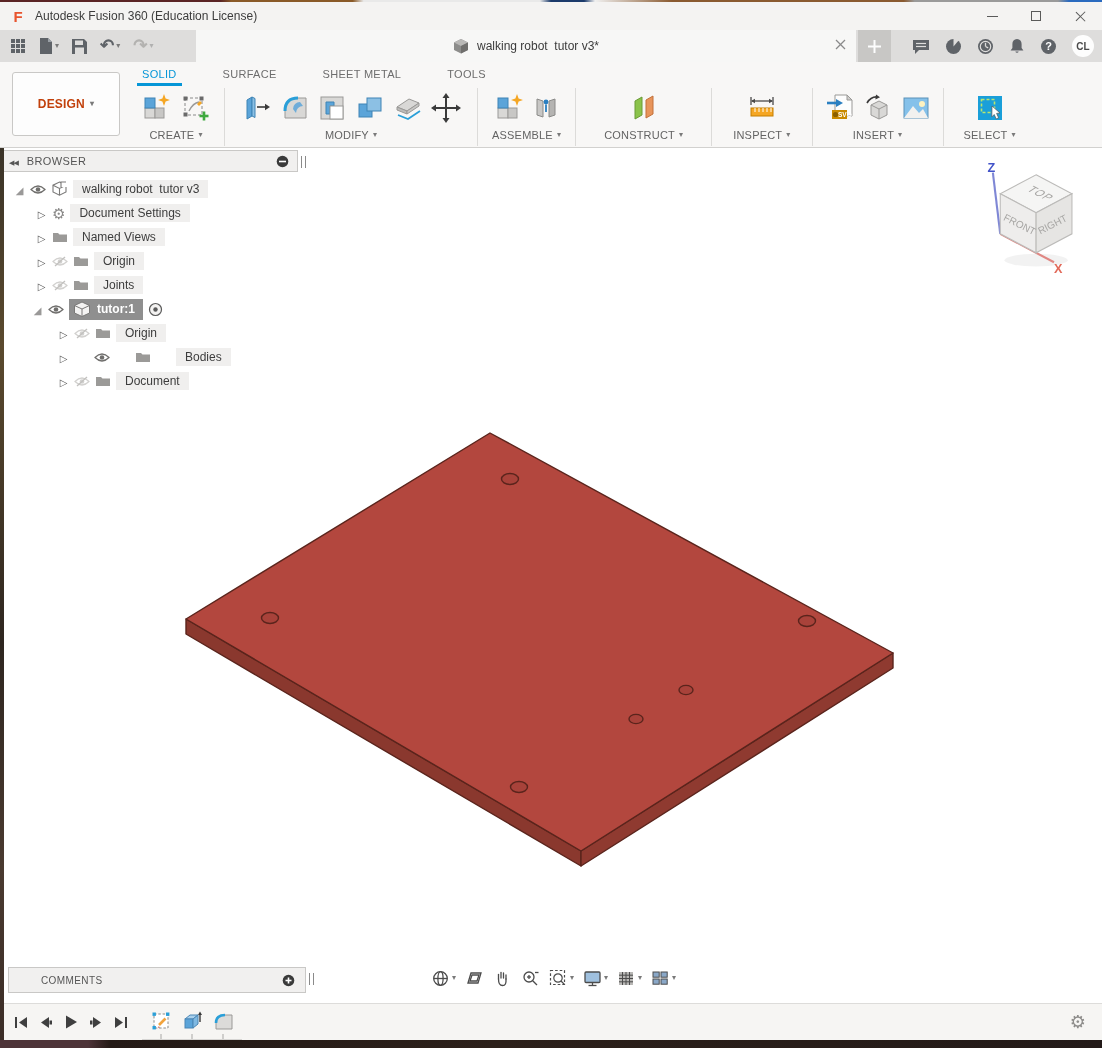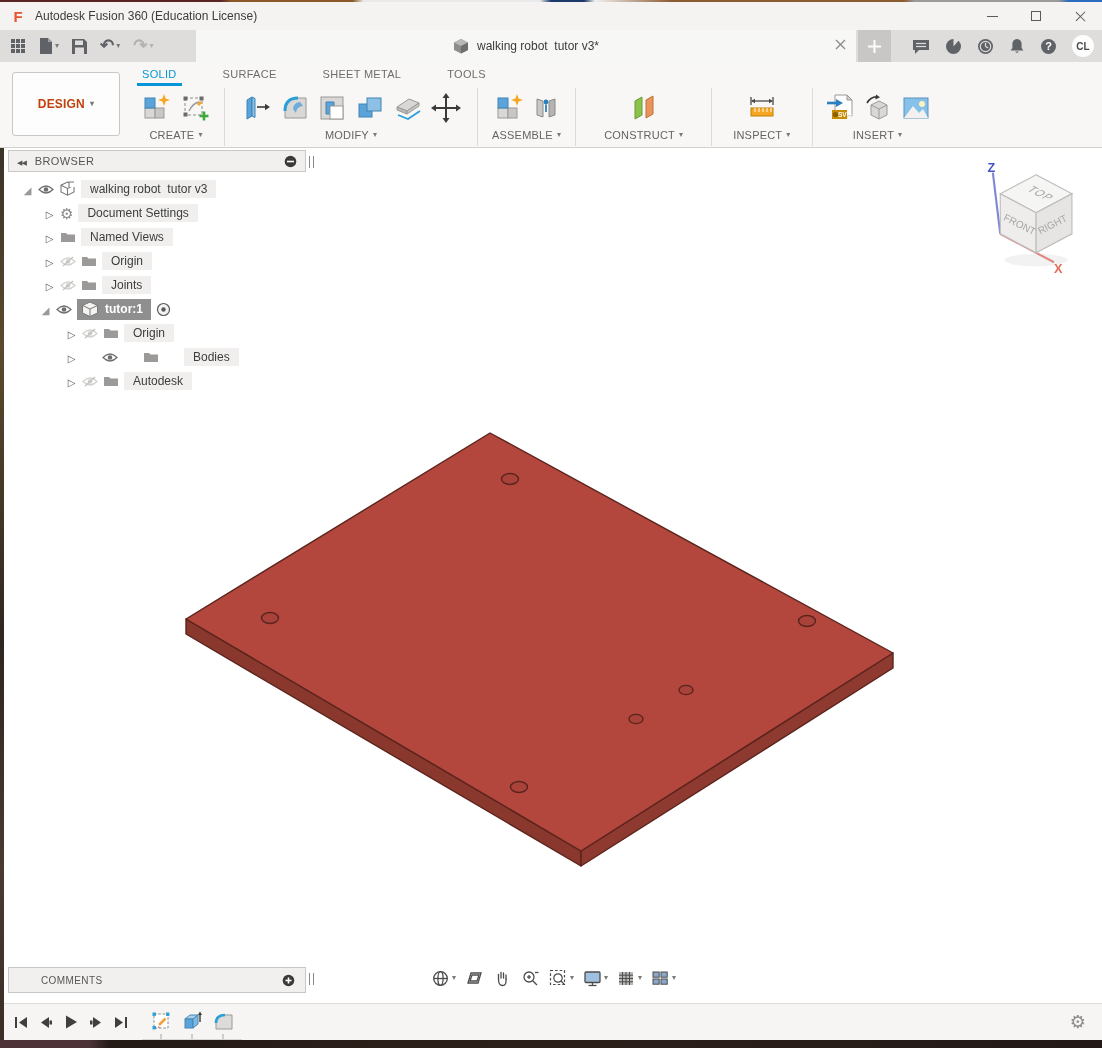--- a/index.html
+++ b/index.html
@@ -59,21 +59,21 @@
   .rgroup{display:flex;flex-direction:column;align-items:center;padding:0 14px;}
   .rgroup + .rgroup{border-left:1px solid #dcdbd9;}
   .ricons{height:40px;display:flex;align-items:center;gap:8px;}
   .rlabel{font-size:11px;color:#636363;display:flex;align-items:center;gap:4px;margin-top:1px;letter-spacing:.2px;}
 
   
   .canvas{position:absolute;top:148px;left:0;width:1102px;height:855px;background:#ffffff;}
   .model-svg{position:absolute;inset:0;}
 
   
-  .browser{position:absolute;left:8px;top:2px;width:298px;z-index:20;}
+  .browser{position:absolute;left:0;top:2px;width:298px;z-index:20;}
   .panel-header{height:22px;background:#f1f0ef;border:1px solid #c9c8c6;display:flex;align-items:center;
      padding:0 8px;font-size:11px;color:#555;letter-spacing:.4px;position:relative;}
   .collapse-ic::before{content:"◀◀";font-size:7px;color:#555;letter-spacing:-1px;margin-right:9px;}
   .panel-header .circ{margin-left:auto;}
   .dock-handle{position:absolute;right:-9px;top:5px;width:5px;height:12px;border-left:1.5px solid #8a8a8a;border-right:1.5px solid #8a8a8a;}
   .tree{padding-top:5px;}
   .trow{height:24px;display:flex;align-items:center;gap:5px;}
   .tw-caret{width:11px;display:inline-block;text-align:center;}
   .tw-caret.col::before{content:"▷";font-size:10px;color:#5a5a5a;}
   .tw-caret.exp::before{content:"◢";font-size:10px;color:#9a9998;}
@@ -450,20 +450,35 @@
               <path d="M3 25 L12 13 l6 7 4 -4 5 9 z" fill="#f2f1ef"></path>
             </svg>
           </span>
         </div>
         <div class="rlabel">
           <span>INSERT</span>
             <span class="caret"></span>
         </div>
       </div>
 
+      <div class="rgroup" style="padding:0 20px;">
+        <div class="ricons">
+          <span>
+            <svg width="30" height="30" viewBox="0 0 30 30">
+              <rect x="3" y="3" width="24" height="24" fill="#1a9fd9"></rect>
+              <rect x="6.5" y="6.5" width="13" height="13" fill="none" stroke="#b7e56f" stroke-width="1.6" stroke-dasharray="3 2"></rect>
+              <path d="M17 13 l8 7 -3.4 .4 2 4.4 -2.4 1.1 -2 -4.4 -2.4 2.4 z" fill="#fff" stroke="#555" stroke-width="0.7"></path>
+            </svg>
+          </span>
+        </div>
+        <div class="rlabel">
+          <span>SELECT</span>
+            <span class="caret"></span>
+        </div>
+      </div>
 
     </div>
   </div>
 
   <div class="canvas">
 
     <svg class="model-svg" viewBox="0 0 1102 855">
       <g stroke="#5a241c" stroke-width="1.4" stroke-linejoin="round">
         <polygon points="186,471 186,486 581,718 581,703" fill="#8a382e"></polygon>
         <polygon points="581,703 581,718 893,520 893,505" fill="#8f3a30"></polygon>
@@ -648,21 +663,21 @@
                 <path d="M1 5.5 Q8 -1.5 15 5.5 Q8 12.5 1 5.5 z" fill="none" stroke="#d2d1cf" stroke-width="1.2"></path>
                 <circle cx="8" cy="5.5" r="2.3" fill="#d2d1cf"></circle>
                 <line x1="3" y1="10" x2="13" y2="1" stroke="#c2c1bf" stroke-width="1.3"></line>
               </svg>
           </span>
           <span>
             <svg width="16" height="12" viewBox="0 0 16 12">
                 <path d="M1 2 h5 l1.5 1.5 H15 V11 H1 z" fill="#9b9a98"></path>
               </svg>
           </span>
-          <span class="chip">Autodesk</span>
+          <span class="chip">Document</span>
         </div>
 
       </div>
     </div>
 
     <div class="comments-bar">
       <span>COMMENTS</span>
       <span class="circ">
         <svg width="13" height="13" viewBox="0 0 13 13">
             <circle cx="6.5" cy="6.5" r="5.8" fill="#3a3a3a"></circle>

